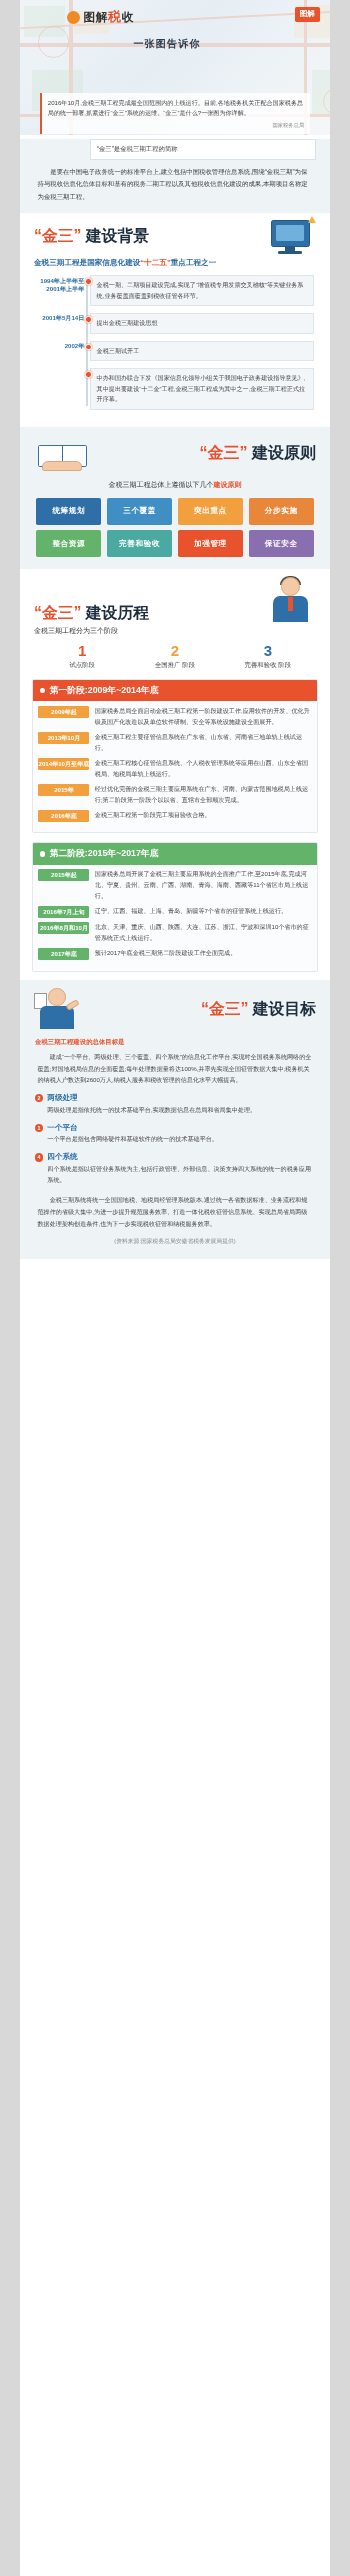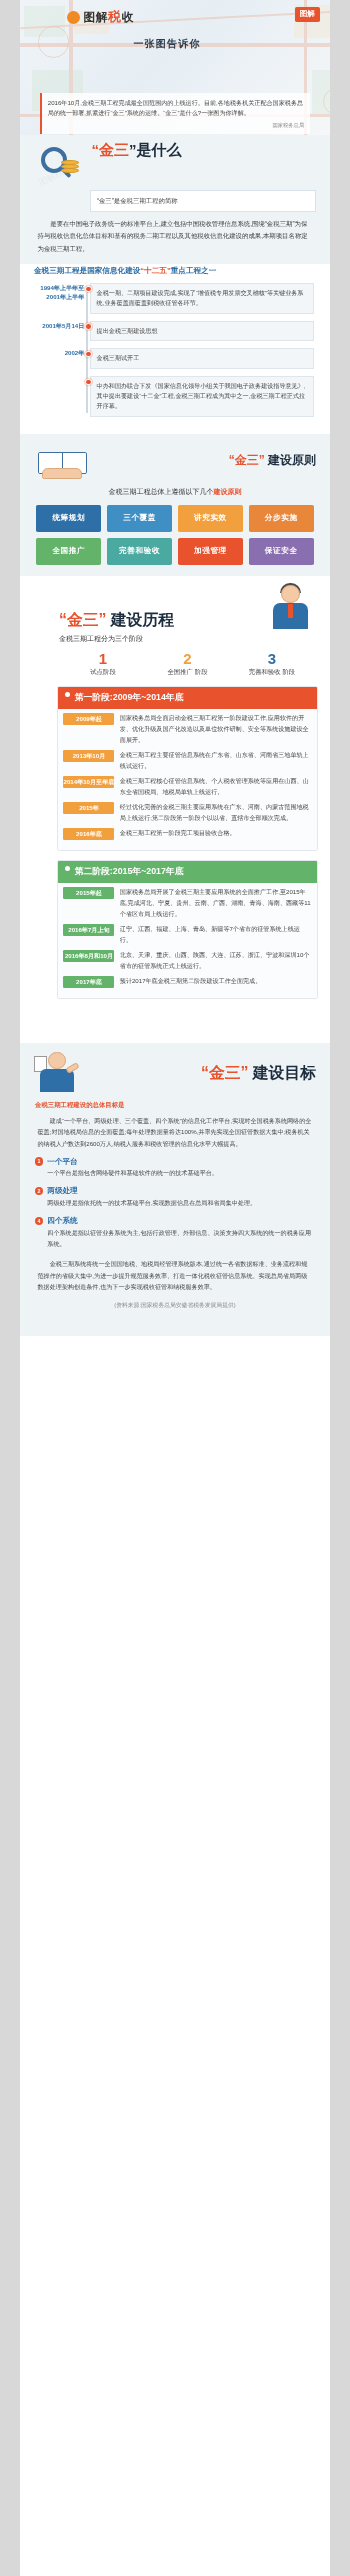--- a/index.html
+++ b/index.html
@@ -159,38 +159,38 @@
     font-size: 6.1px; color:#444; line-height:1.7;
   }
 
   
   .s3 { background:#eef3f6; padding-bottom: 11.7px; }
   .s3-head { display:flex; align-items:center; padding: 4.7px 14px 0; }
   .s3-book { width: 56px; height: 43px; position:relative; flex:0 0 56px;}
   .bk { position:absolute; left:3.5px; top: 13px; width:49px;height:22px; background:#fff;border:1.2px solid #3c6e9f; border-radius:1.8px;}
   .bk:after{content:""; position:absolute; left:50%; top:0;bottom:0;width:1.2px;background:#3c6e9f;}
   .hand{position:absolute; left:8.2px; top:29px; width:40px;height:10.5px;background:#f3c9a6;border-radius:5.8px 5.8px 2.3px 2.3px;border:1.2px solid #d9a87c;}
-  .s3-head .t { flex:1; text-align:right; font-size: 12px; font-weight:bold; color:#1d2d3e;}
+  .s3-head .t { flex:1; text-align:right; font-size: 16px; font-weight:bold; color:#1d2d3e;}
   .s3-head .t .q { color:#e8532e; }
   .s3-note {
     text-align:center; font-size: 7px; color:#333; margin: 4.7px 0 0;
   }
   .s3-note .hl { color:#e8532e; font-weight:bold; }
   .grid8 {
     display:grid; grid-template-columns: repeat(4, 1fr);
     gap: 5.8px; margin: 8.2px 16.3px 0;
   }
   .gcell {
     height: 27px; display:flex;align-items:center;justify-content:center;
     color:#fff; font-size: 7.6px; font-weight:bold; letter-spacing:0.6px;
     border-radius: 1.8px;
   }
 
   
-  .s4 { background:#fff; padding-bottom: 8.2px; padding-left: 25px; }
+  .s4 { background:#fff; padding-bottom: 8.2px; }
   .s4-head { display:flex; align-items:flex-end; padding: 5.8px 14px 0; }
   .s4-head .t { font-size: 15.8px; font-weight:bold; color:#1d2d3e; }
   .s4-head .t .q { color:#e8532e; }
   .avatar { margin-left:auto; width: 51px; height: 49px; position:relative;}
   .av-head{position:absolute; left:16.3px; top:2.3px; width:18.7px;height:18.7px;border-radius:50%;background:#f3c9a6;border:1.2px solid #d9a87c;}
   .av-hair{position:absolute; left:15px; top:1.2px; width:21px;height:9.3px;border-radius:10.5px 10.5px 0 0;background:#4a4a4a;}
   .av-body{position:absolute; left:8.2px; top:21px; width:35px;height:26px;background:#2f6fa7;border-radius:7px 7px 0 0;}
   .av-tie{position:absolute; left:23px; top:22px; width:4.7px;height:14px;background:#e8532e;}
   .s4-sub { margin: 2.3px 14px 0; font-size: 7px; color:#333; }
   .stages { display:flex; margin: 7px 17.5px 0; gap: 3.5px; }
@@ -198,36 +198,36 @@
   .stage .num { font-size: 15px; font-weight:bold; line-height:1; }
   .stage .lab { font-size: 6.4px; color:#444; margin-top: 2.3px; line-height:1.4;}
   .st1 .num{color:#e8532e;} .st2 .num{color:#f2a03d;} .st3 .num{color:#2f6fa7;}
 
   .phase {
     margin: 9.3px 11.7px 0; border: 0.6px solid #e2e8ed; border-radius: 1.8px;
     overflow: hidden;
   }
   .ph-hd {
     color:#fff; font-size: 8.8px; font-weight: bold; padding: 4.7px 7px;
-    display:flex; gap: 4.7px;
+    display:flex; align-items:center; gap: 4.7px;
   }
   .ph-hd .dot { width:5.3px;height:5.3px;border-radius:50%;background:#fff; }
   .ph-body { padding: 4.7px 5.8px 5.8px; background:#fbfcfd; }
   .ph-row { display:flex; margin-bottom: 4.7px; }
   .ph-year {
     flex: 0 0 51px; font-size: 6.1px; font-weight:bold; color:#fff;
     background:#f2a03d; height: 11.7px; line-height: 11.7px; text-align:center;
     border-radius: 1.2px; margin-right: 5.3px;
   }
   .ph-a .ph-year { background:#f2a03d; }
   .ph-b .ph-year { background:#63b36b; }
   .ph-txt { flex:1; font-size: 6.1px; color:#444; line-height:1.75; }
 
   
-  .s5 { background:#eef3f6; padding-bottom: 26px; margin-top: 36px; }
+  .s5 { background:#eef3f6; padding-bottom: 13px; }
   .s5-head { display:flex; align-items:center; padding: 7px 14px 0; }
   .s5-ico { width: 47px; height: 46px; position:relative; flex:0 0 47px;}
   .t-head{position:absolute;left:14px;top:1.2px;width:17.5px;height:17.5px;border-radius:50%;background:#f3c9a6;border:1.2px solid #d9a87c;}
   .t-body{position:absolute;left:5.8px;top:18.7px;width:34px;height:23px;background:#2f6fa7;border-radius:5.8px 5.8px 0 0;}
   .t-arm{position:absolute;left:31.5px;top:15px;width:13px;height:5.8px;background:#f3c9a6;border-radius:2.9px;transform:rotate(-30deg);border:0.6px solid #d9a87c;}
   .t-board{position:absolute;left:0;top:5.8px;width:13px;height:16.3px;background:#fff;border:1.2px solid #999;}
   .s5-head .t { flex:1; text-align:right; font-size: 15.8px; font-weight:bold; color:#1d2d3e;}
   .s5-head .t .q { color:#e8532e; }
   .s5-note {
     margin: 4.7px 15px 0; font-size: 6.4px; color:#333;
@@ -287,40 +287,36 @@
     <h2 class="sub">一张图告诉你</h2>
 
     <div class="lead">
       <span>2016年10月,金税三期工程完成最全国范围内的上线运行。目前,各地税务机关正配合国家税务总局的统一部署,抓紧进行“金三”系统的运维。“金三”是什么?一张图为你详解。</span>
       <span class="src">国家税务总局</span>
     </div>
   </div>
 
   <div class="sec s1">
     <div class="wm" style="left:17.5px;top:35px;">图解税收</div>
-    <div class="s1-top">
-      <div class="s1-ico">
-        <span class="magn"></span>
-        <span class="coins">
-          <span class="coin" style="display:block"></span>
-          <span class="coin" style="display:block"></span>
-          <span class="coin" style="display:block"></span>
-        </span>
-      </div>
-      <div class="s1-head">
-        <div class="t">
-          <span class="q">“</span><span class="q">金三</span><span>”是什么</span>
-        </div>
-      </div>
-    </div>
     <div class="s1-note">“金三”是金税三期工程的简称</div>
     <div class="s1-para">是要在中国电子政务统一的标准平台上,建立包括中国税收管理信息系统,围绕“金税三期”为保持与税收信息化总体目标和基有的税务二期工程以及其他税收信息化建设的成果,本期项目名称定为金税三期工程。</div>
   </div>
 
   <div class="sec s2">
+    <div class="s2-head">
+      <div class="t">
+        <span class="q">“</span><span class="q">金三</span><span class="q">”</span> <span>建设背景</span>
+      </div>
+      <div class="s2-pc pc">
+        <span class="screen"></span>
+          <span class="stand"></span>
+          <span class="base"></span>
+          <span class="spark"></span>
+      </div>
+    </div>
     <div class="s2-sub">
       <span>金税三期工程是国家信息化建设</span><span class="hl">“十二五”</span><span>重点工程之一</span>
     </div>
 
     <div class="tl">
       <div class="tl-item">
         <div class="tl-date">1994年上半年至
 2001年上半年</div>
         <span class="tl-dot"></span>
         <div class="tl-body">金税一期、二期项目建设完成,实现了“增值税专用发票交叉稽核”等关键业务系统,业务覆盖面覆盖到税收征管各环节。</div>
@@ -352,23 +348,23 @@
       <div class="t">
         <span class="q">“</span><span class="q">金三</span><span class="q">”</span> <span>建设原则</span>
       </div>
     </div>
     <div class="s3-note">
       <span>金税三期工程总体上遵循以下几个</span><span class="hl">建设原则</span>
     </div>
     <div class="grid8">
       <div class="gcell" style="background:#2f6fa7">统筹规划</div>
       <div class="gcell" style="background:#3f8fc4">三个覆盖</div>
-      <div class="gcell" style="background:#f2a03d">讲究实效</div>
+      <div class="gcell" style="background:#f2a03d">突出重点</div>
       <div class="gcell" style="background:#e8863a">分步实施</div>
-      <div class="gcell" style="background:#63b36b">全国推广</div>
+      <div class="gcell" style="background:#63b36b">整合资源</div>
       <div class="gcell" style="background:#4aa9a0">完善和验收</div>
       <div class="gcell" style="background:#e8532e">加强管理</div>
       <div class="gcell" style="background:#8a6fb0">保证安全</div>
     </div>
   </div>
 
   <div class="sec s4">
     <div class="s4-head">
       <div class="t">
         <span class="q">“</span><span class="q">金三</span><span class="q">”</span> <span>建设历程</span>
@@ -467,31 +463,31 @@
       </div>
     </div>
 
     <div class="s5-note">
       <span class="hl">金税三期工程建设的总体目标是</span>
     </div>
     <div class="s5-para">建成“一个平台、两级处理、三个覆盖、四个系统”的信息化工作平台,实现对全国税务系统网络的全覆盖;对国地税局信息的全面覆盖;每年处理数据量将达100%,并率先实现全国征管数据大集中;税务机关的纳税人户数达到2600万人,纳税人服务和税收管理的信息化水平大幅提高。</div>
 
     <div class="goal">
       <div class="goal-hd">
+        <span class="bullet">2</span>
+        <span>两级处理</span>
+      </div>
+      <div class="goal-tx">两级处理是指依托统一的技术基础平台,实现数据信息在总局和省局集中处理。</div>
+    </div>
+    <div class="goal">
+      <div class="goal-hd">
         <span class="bullet">1</span>
         <span>一个平台</span>
       </div>
       <div class="goal-tx">一个平台是指包含网络硬件和基础软件的统一的技术基础平台。</div>
-    </div>
-    <div class="goal">
-      <div class="goal-hd">
-        <span class="bullet">2</span>
-        <span>两级处理</span>
-      </div>
-      <div class="goal-tx">两级处理是指依托统一的技术基础平台,实现数据信息在总局和省局集中处理。</div>
     </div>
     <div class="goal">
       <div class="goal-hd">
         <span class="bullet">4</span>
         <span>四个系统</span>
       </div>
       <div class="goal-tx">四个系统是指以征管业务系统为主,包括行政管理、外部信息、决策支持四大系统的统一的税务应用系统。</div>
     </div>
 
     <div class="s5-foot">金税三期系统将统一全国国地税、地税局经管理系统版本,通过统一各省数据标准、业务流程和规范操作的省级大集中,为进一步提升规范服务效率、打造一体化税收征管信息系统、实现总局省局两级数据处理架构创造条件,也为下一步实现税收征管和纳税服务效率。</div>

